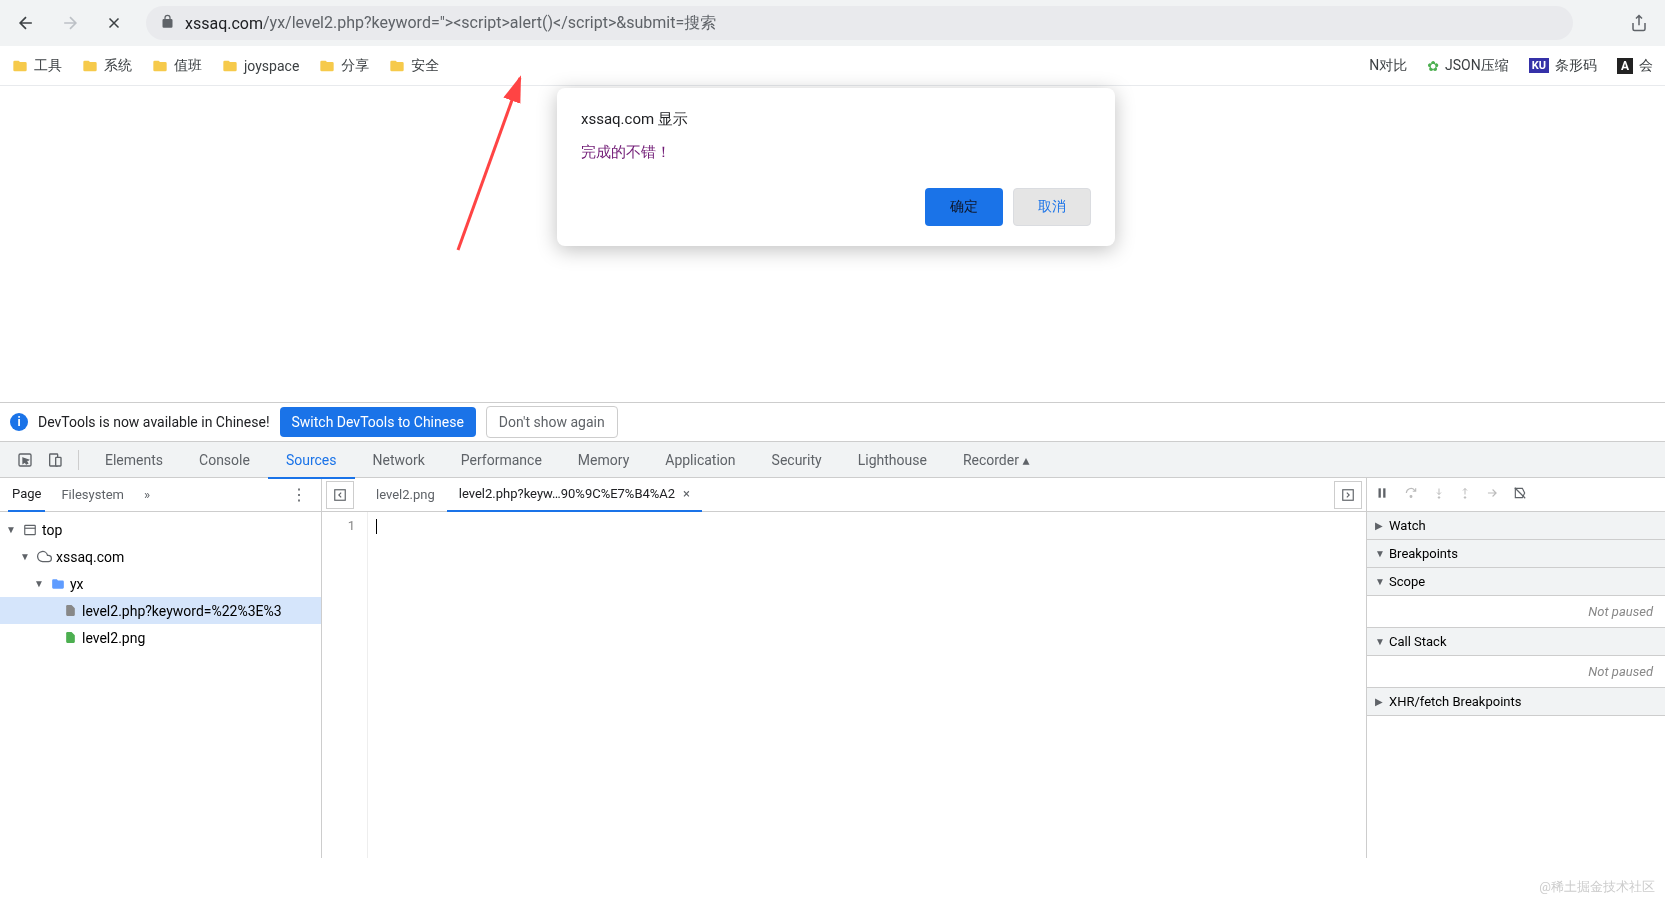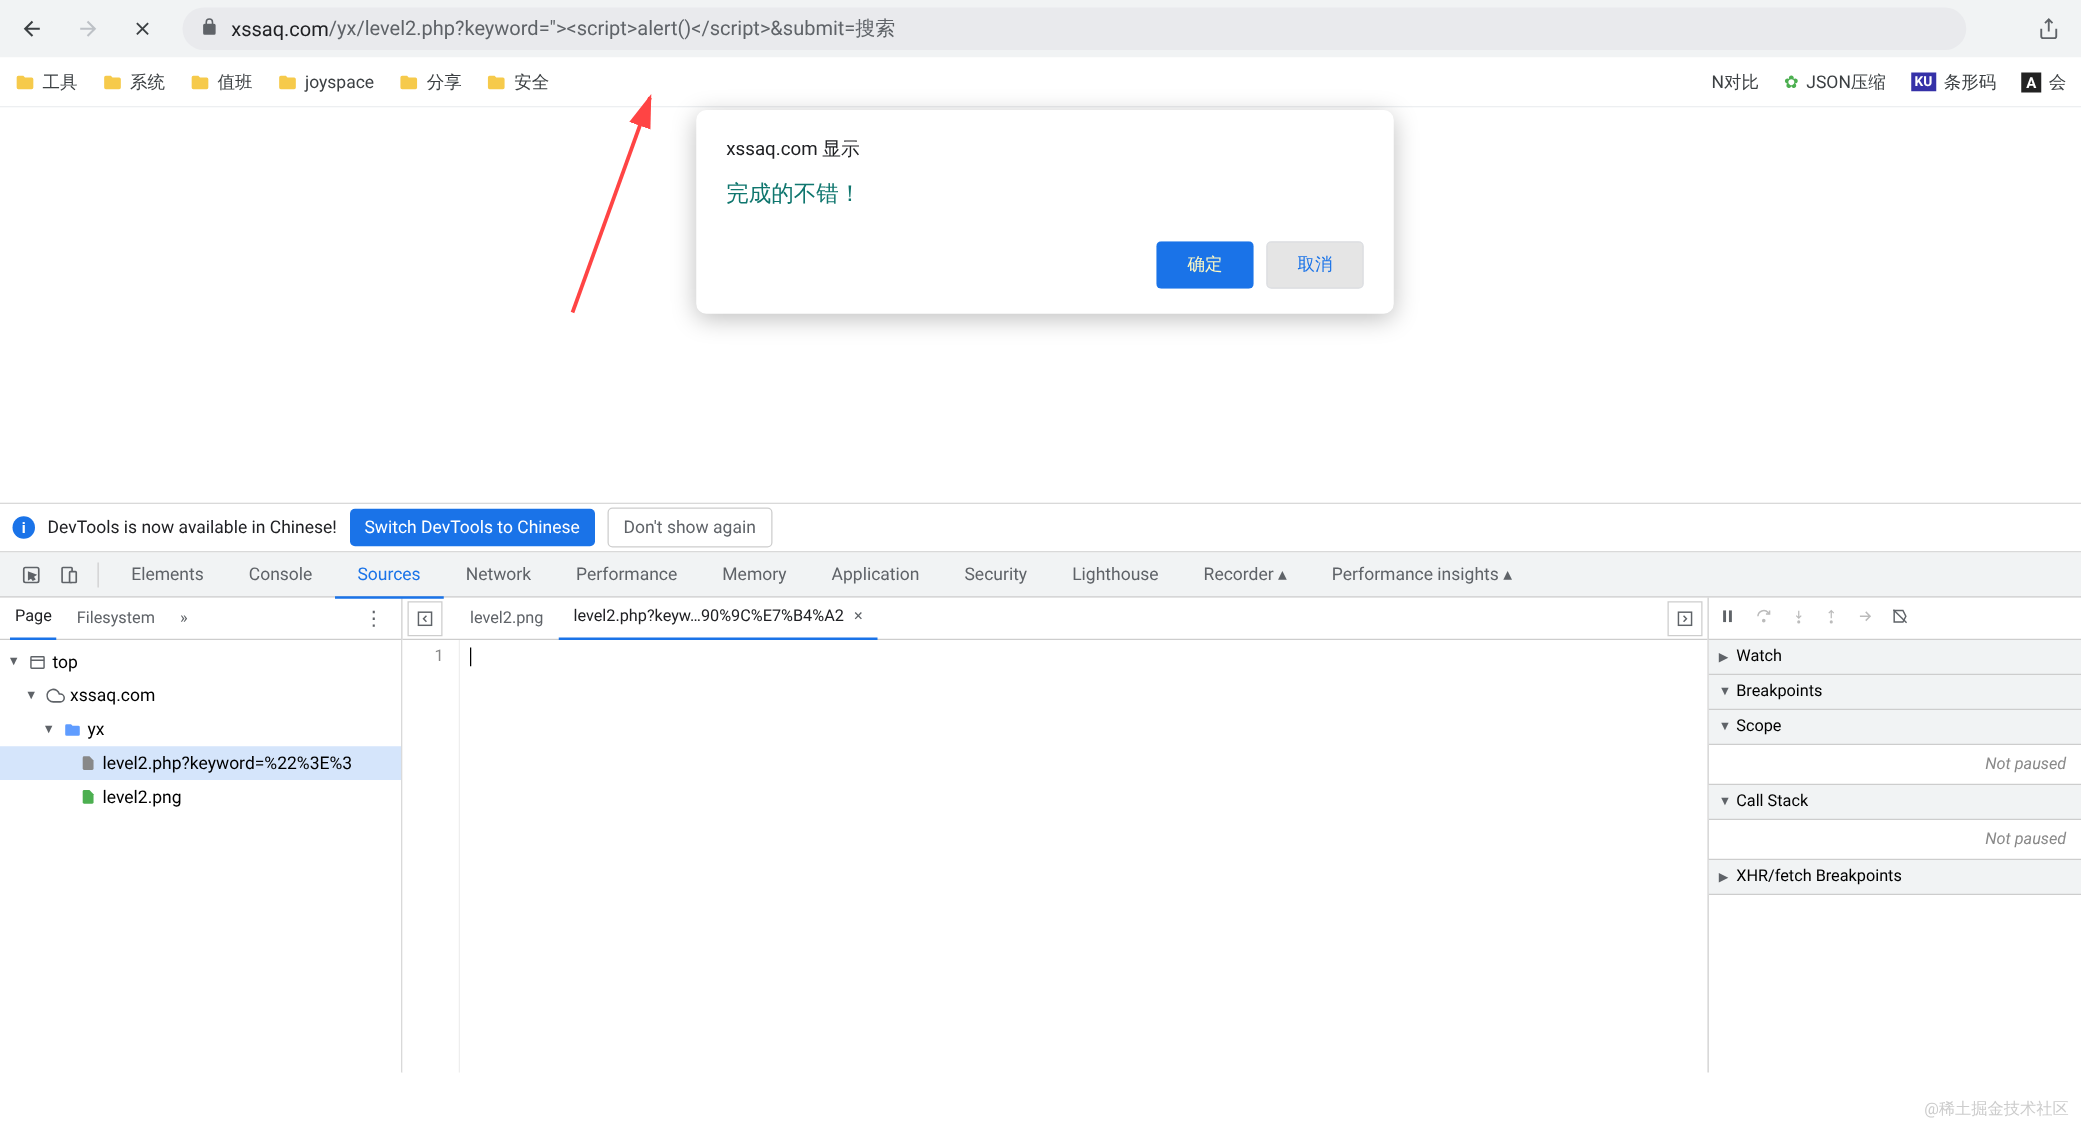--- a/index.html
+++ b/index.html
@@ -10,24 +10,24 @@
 .addr-bar{flex:1;height:34px;background:#e9eaed;border-radius:17px;display:flex;align-items:center;padding:0 14px;margin:0 40px 0 6px;font-size:16px;color:#202124}
 .lock-icon{color:#5f6368;margin-right:10px}
 .share-icon{color:#5f6368;width:36px;height:36px;display:flex;align-items:center;justify-content:center}
 .bookbar{height:40px;background:#fff;display:flex;align-items:center;padding:0 12px;gap:20px;border-bottom:1px solid #e8eaed}
 .book-item{display:flex;align-items:center;gap:6px;font-size:14px;color:#3c4043;cursor:pointer}
 .folder-icon{width:16px;height:16px;color:#f6ca4b}
 .content{height:316px;background:#fff;position:relative}
 .arrow{position:absolute;left:448px;top:-16px;pointer-events:none}
 .dialog{position:absolute;left:557px;top:2px;width:558px;background:#fff;border-radius:8px;box-shadow:0 4px 20px rgba(0,0,0,0.25);padding:22px 24px 20px;z-index:10}
 .dialog-title{font-size:15px;color:#202124;margin-bottom:14px}
-.dialog-msg{font-size:18px;color:#0f766e;margin-bottom:26px}
+.dialog-msg{font-size:15px;color:#701a75;margin-bottom:26px}
 .dialog-btns{display:flex;justify-content:flex-end;gap:10px}
 .btn{padding:9px 24px;border-radius:4px;font-size:14px;cursor:pointer;border:1px solid transparent}
-.btn-primary{background:#1a73e8;color:#fef9c3}
+.btn-primary{background:#1a73e8;color:#0f172a}
 .btn-secondary{background:#e5e5e5;color:#1a73e8;border-color:#dadce0}
 .banner{height:40px;background:#fff;display:flex;align-items:center;padding:0 10px;gap:10px;border-top:1px solid #cdcdcd;border-bottom:1px solid #cdcdcd}
 .info-icon{width:18px;height:18px;background:#1a73e8;color:#fff;border-radius:50%;display:flex;align-items:center;justify-content:center;font-size:12px;font-weight:bold}
 .banner-text{font-size:14px;color:#202124}
 .banner-btn{padding:7px 12px;border-radius:4px;font-size:14px;cursor:pointer;border:none}
 .banner-btn.blue{background:#1a73e8;color:#fff}
 .banner-btn.outline{background:#fff;color:#5f6368;border:1px solid #cdcdcd}
 .dt-tabs{height:36px;background:#f1f3f4;display:flex;align-items:center;padding:0 10px;border-bottom:1px solid #cdcdcd}
 .dt-icon{width:30px;height:30px;display:flex;align-items:center;justify-content:center;color:#5f6368;cursor:pointer}
 .dt-sep{width:1px;height:20px;background:#cdcdcd;margin:0 8px}
@@ -202,21 +202,20 @@
   <div class="dt-tab">Elements</div>
   <div class="dt-tab">Console</div>
   <div class="dt-tab active">Sources</div>
   <div class="dt-tab">Network</div>
   <div class="dt-tab">Performance</div>
   <div class="dt-tab">Memory</div>
   <div class="dt-tab">Application</div>
   <div class="dt-tab">Security</div>
   <div class="dt-tab">Lighthouse</div>
   <div class="dt-tab">Recorder ▴</div>
-  <div class="dt-tab">Performance insights ▴</div>
 </div>
 
 <div class="dt-body">
 
   <div class="sources-left">
     <div class="src-subtabs">
       <div class="src-subtab active">Page</div>
       <div class="src-subtab">Filesystem</div>
       <div class="src-subtab">»</div>
       <div class="src-more">⋮</div>

